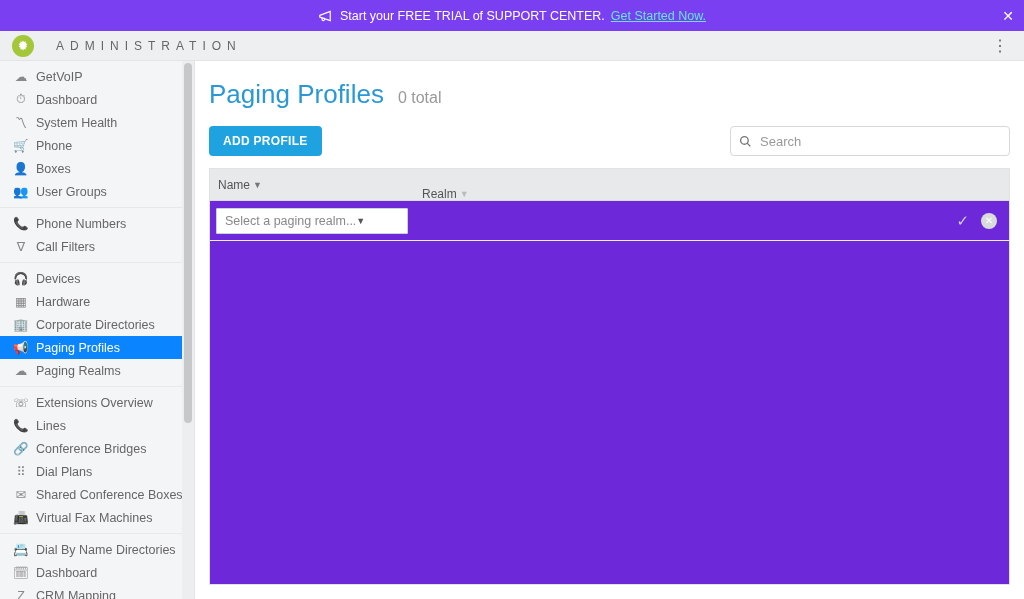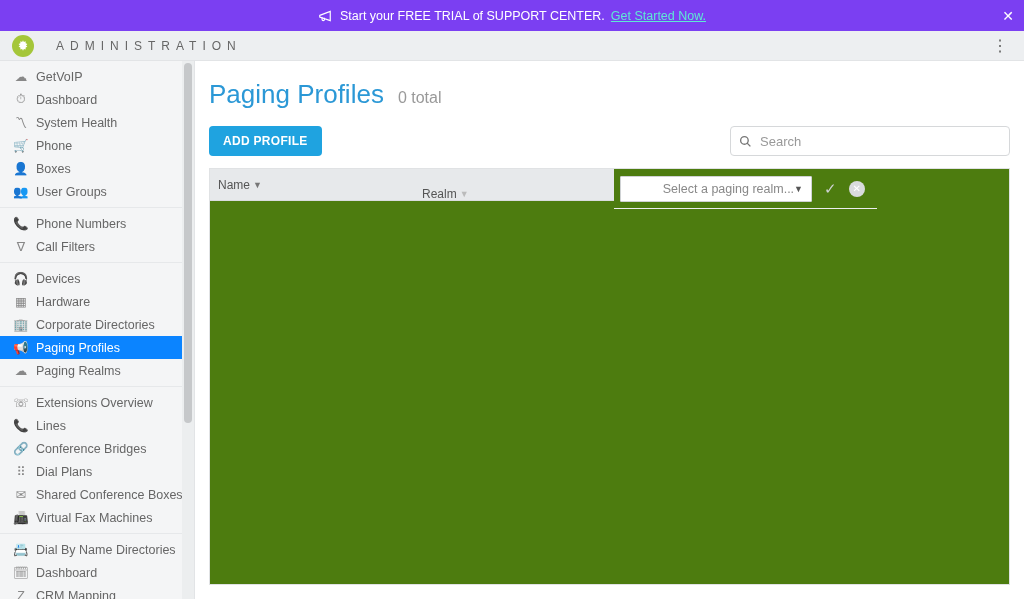--- a/index.html
+++ b/index.html
@@ -106,21 +106,21 @@
     width: 280px; height: 30px;
     padding: 0 8px; background: #fff;
   }
   .search-wrap .search-icon { color: #888; margin-right: 8px; font-size: 13px; }
   .search-wrap input {
     border: none; outline: none; flex: 1; font-size: 13px; color: #555;
     background: transparent;
   }
   .search-wrap input::placeholder { color: #999; }
 
-  .table-wrap { border: 1px solid #e0e2e4; flex: 1; display: flex; flex-direction: row; background:#4d7c0f; }
+  .table-wrap { border: 1px solid #e0e2e4; flex: 1; display: flex; flex-direction: column; background:#6d28d9; }
   .table-header {
     background: #e7e9eb; height: 32px;
     display: flex; align-items: center;
     font-size: 12px; color: #555; font-weight: 500;
     border-bottom: 1px solid #d9dbdd;
   }
   .th-name { width: 204px; padding-left: 8px; display:flex; align-items:center; }
   .th-realm { width: 200px; padding-left: 8px; display:flex; align-items:center;margin-top:19px; }
   .sort-caret { margin-left: 3px; font-size: 9px; color: #777; }
 
@@ -139,21 +139,21 @@
     outline: none; border-radius: 1px;
   }
   .cell-realm { width: 204px; }
   .dropdown {
     width: 192px; height: 26px;
     border: 1px solid #cfd2d4; background: #fff;
     border-radius: 1px;
     display: flex; align-items: center;
     padding: 0 8px; cursor: pointer;
     font-size: 12.5px; color: #888;
-    justify-content: flex-end;
+    justify-content: flex-start;
   }
   .dropdown .caret { font-size: 9px; color: #555; }
   .cell-actions { margin-left: auto; display: flex; align-items: center; gap: 12px; padding-right: 6px; }
   .act-check { color: #cfd2d4; font-size: 15px; cursor: pointer; }
   .act-cancel {
     width: 16px; height: 16px; border-radius: 50%;
     background: #d9dbdd; color: #fff;
     display: flex; align-items: center; justify-content: center;
     font-size: 10px; cursor: pointer;
   }

